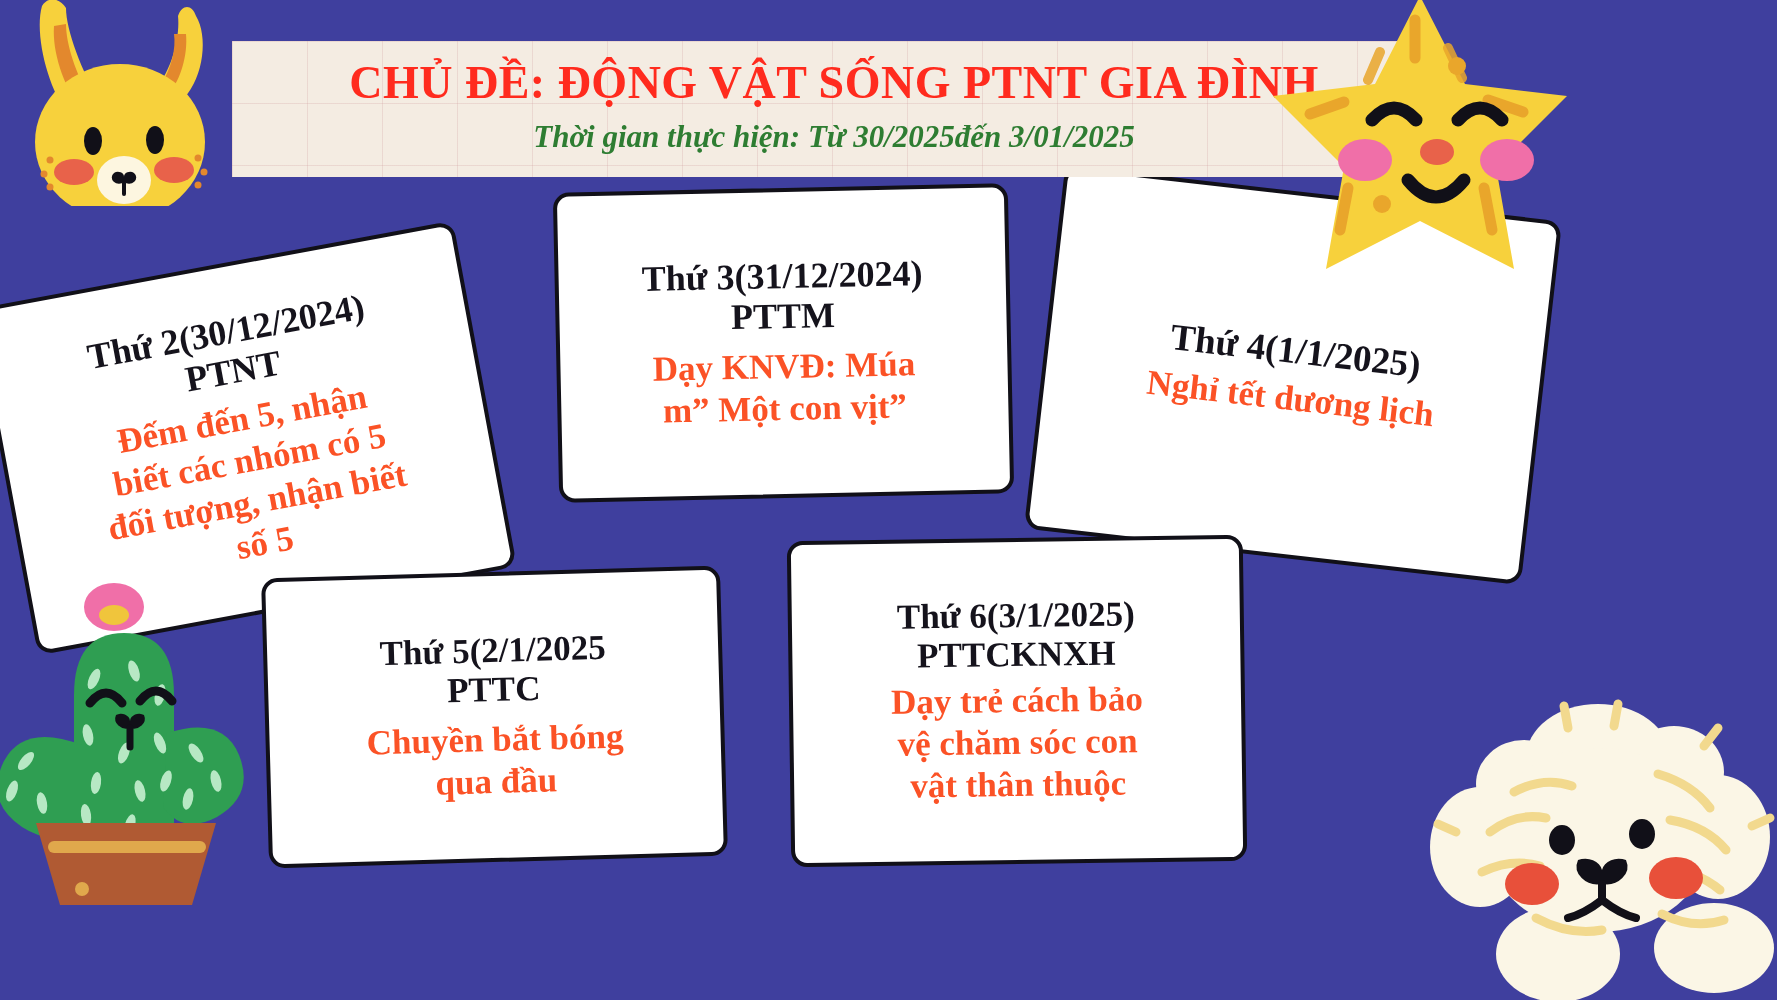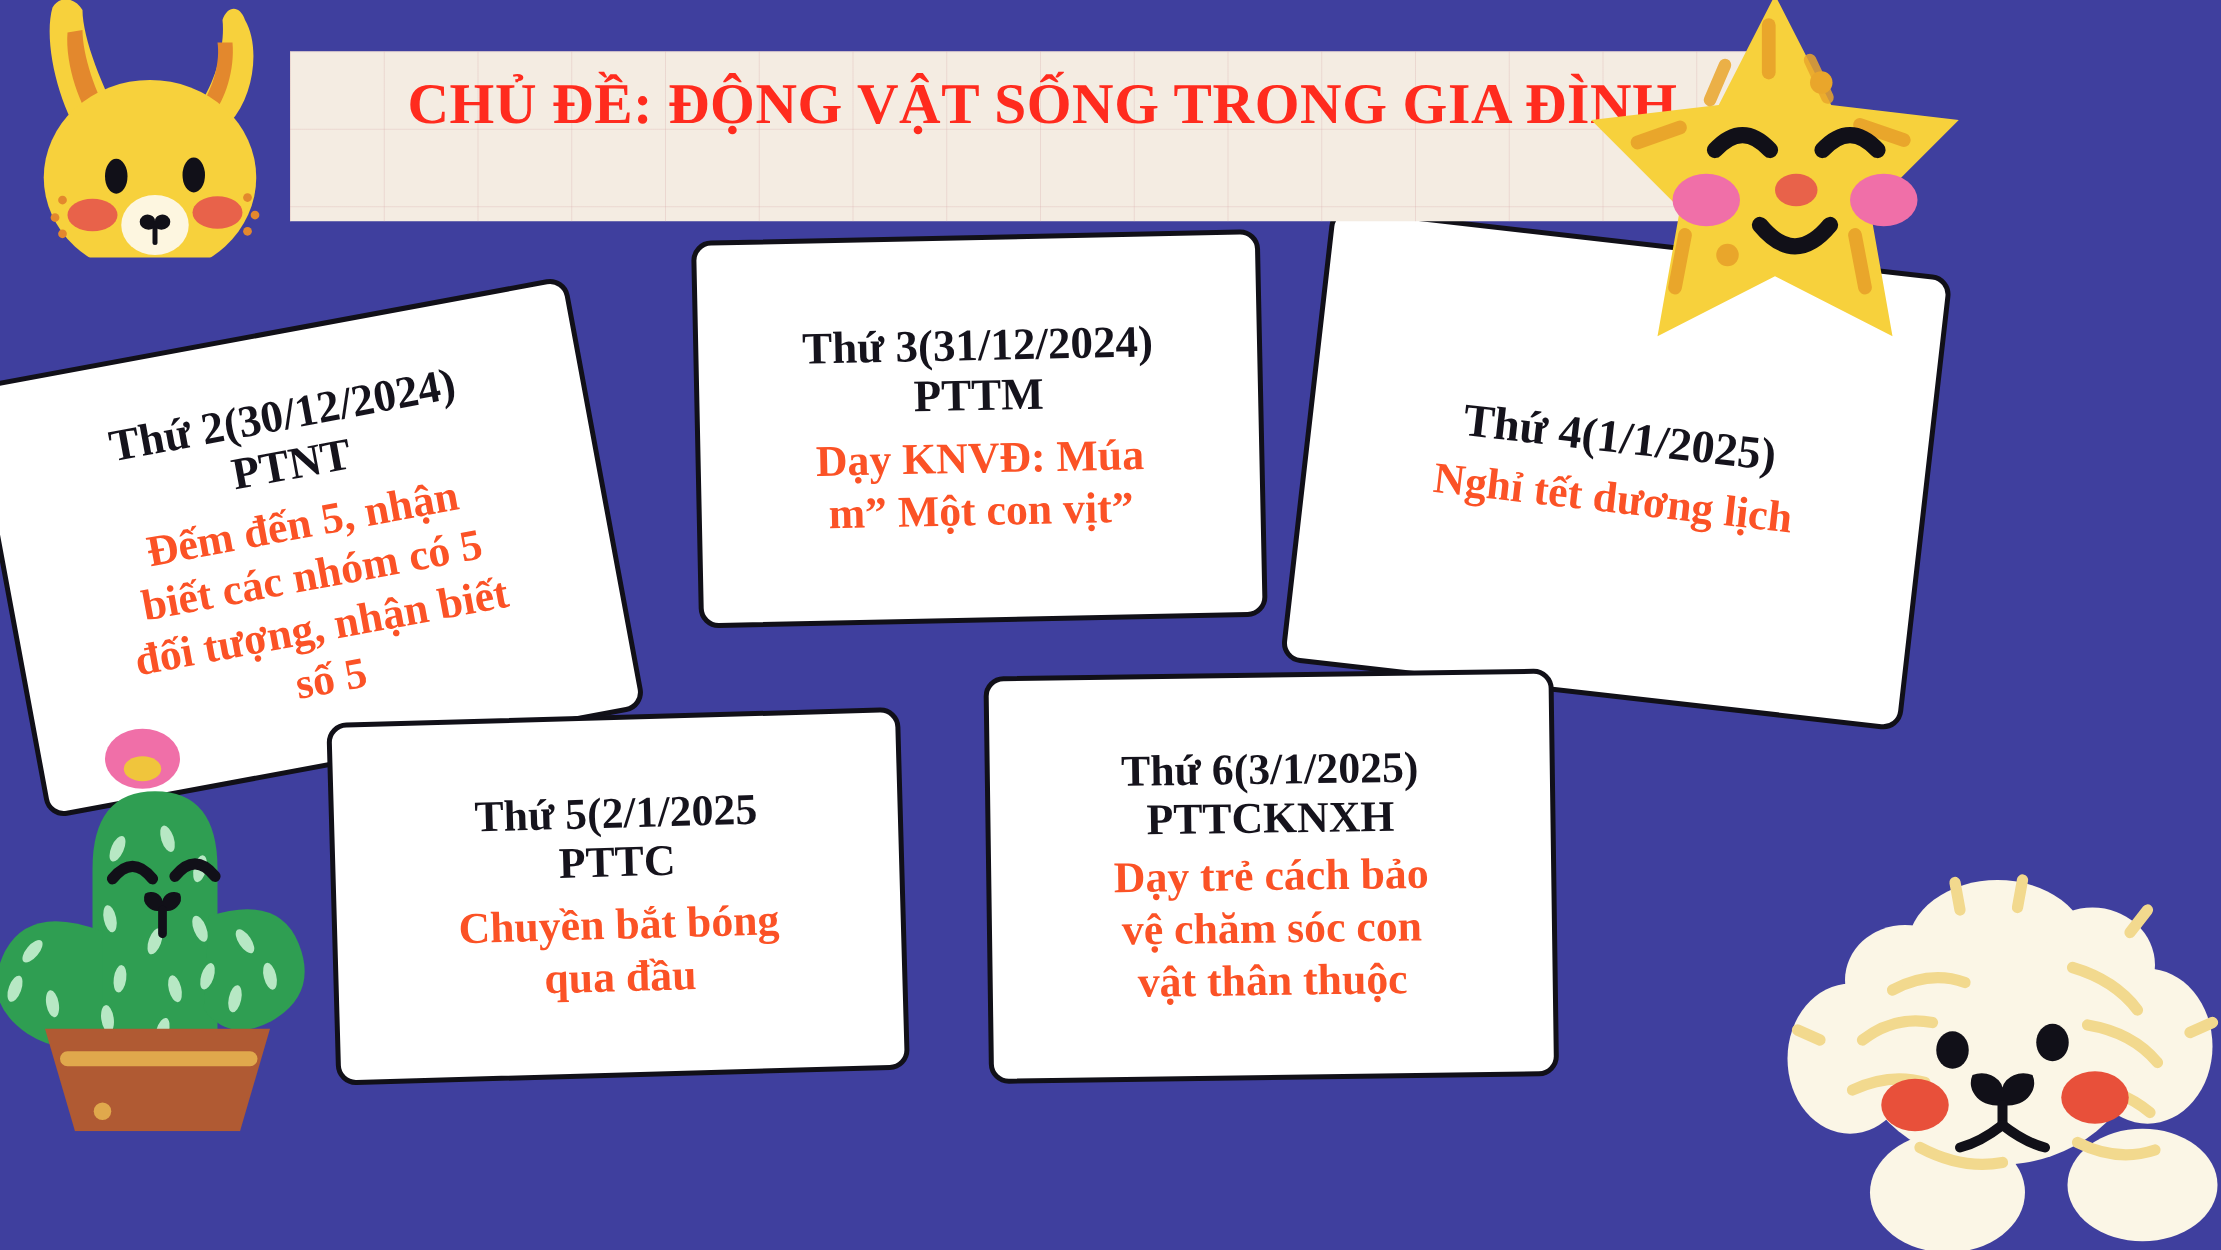--- a/index.html
+++ b/index.html
@@ -85,21 +85,22 @@
   #deco-star{left:1252px;top:-8px;width:330px;height:280px;z-index:9;}
   #deco-cactus{left:-36px;top:575px;width:280px;height:330px;z-index:9;}
   #deco-dog{left:1418px;top:672px;width:365px;height:330px;z-index:9;}
 </style>
 </head>
 <body>
 
 <div id="stage">
 
   <div class="banner">
-    <div class="banner-title">CHỦ ĐỀ: ĐỘNG VẬT SỐNG TRONG GIA ĐÌNH</div>
+    <div class="banner-title">CHỦ ĐỀ: ĐỘNG VẬT SỐNG PTNT GIA ĐÌNH</div>
+    <div class="banner-sub">Thời gian thực hiện: Từ 30/2025đến 3/01/2025</div>
   </div>
 
   <div class="card" id="card-mon">
     <div class="hd">Thứ 2(30/12/2024)
 PTNT</div>
     <div class="bd">Đếm đến 5, nhận
 biết các nhóm có 5
 đối tượng, nhận biết
 số 5</div>
   </div>

